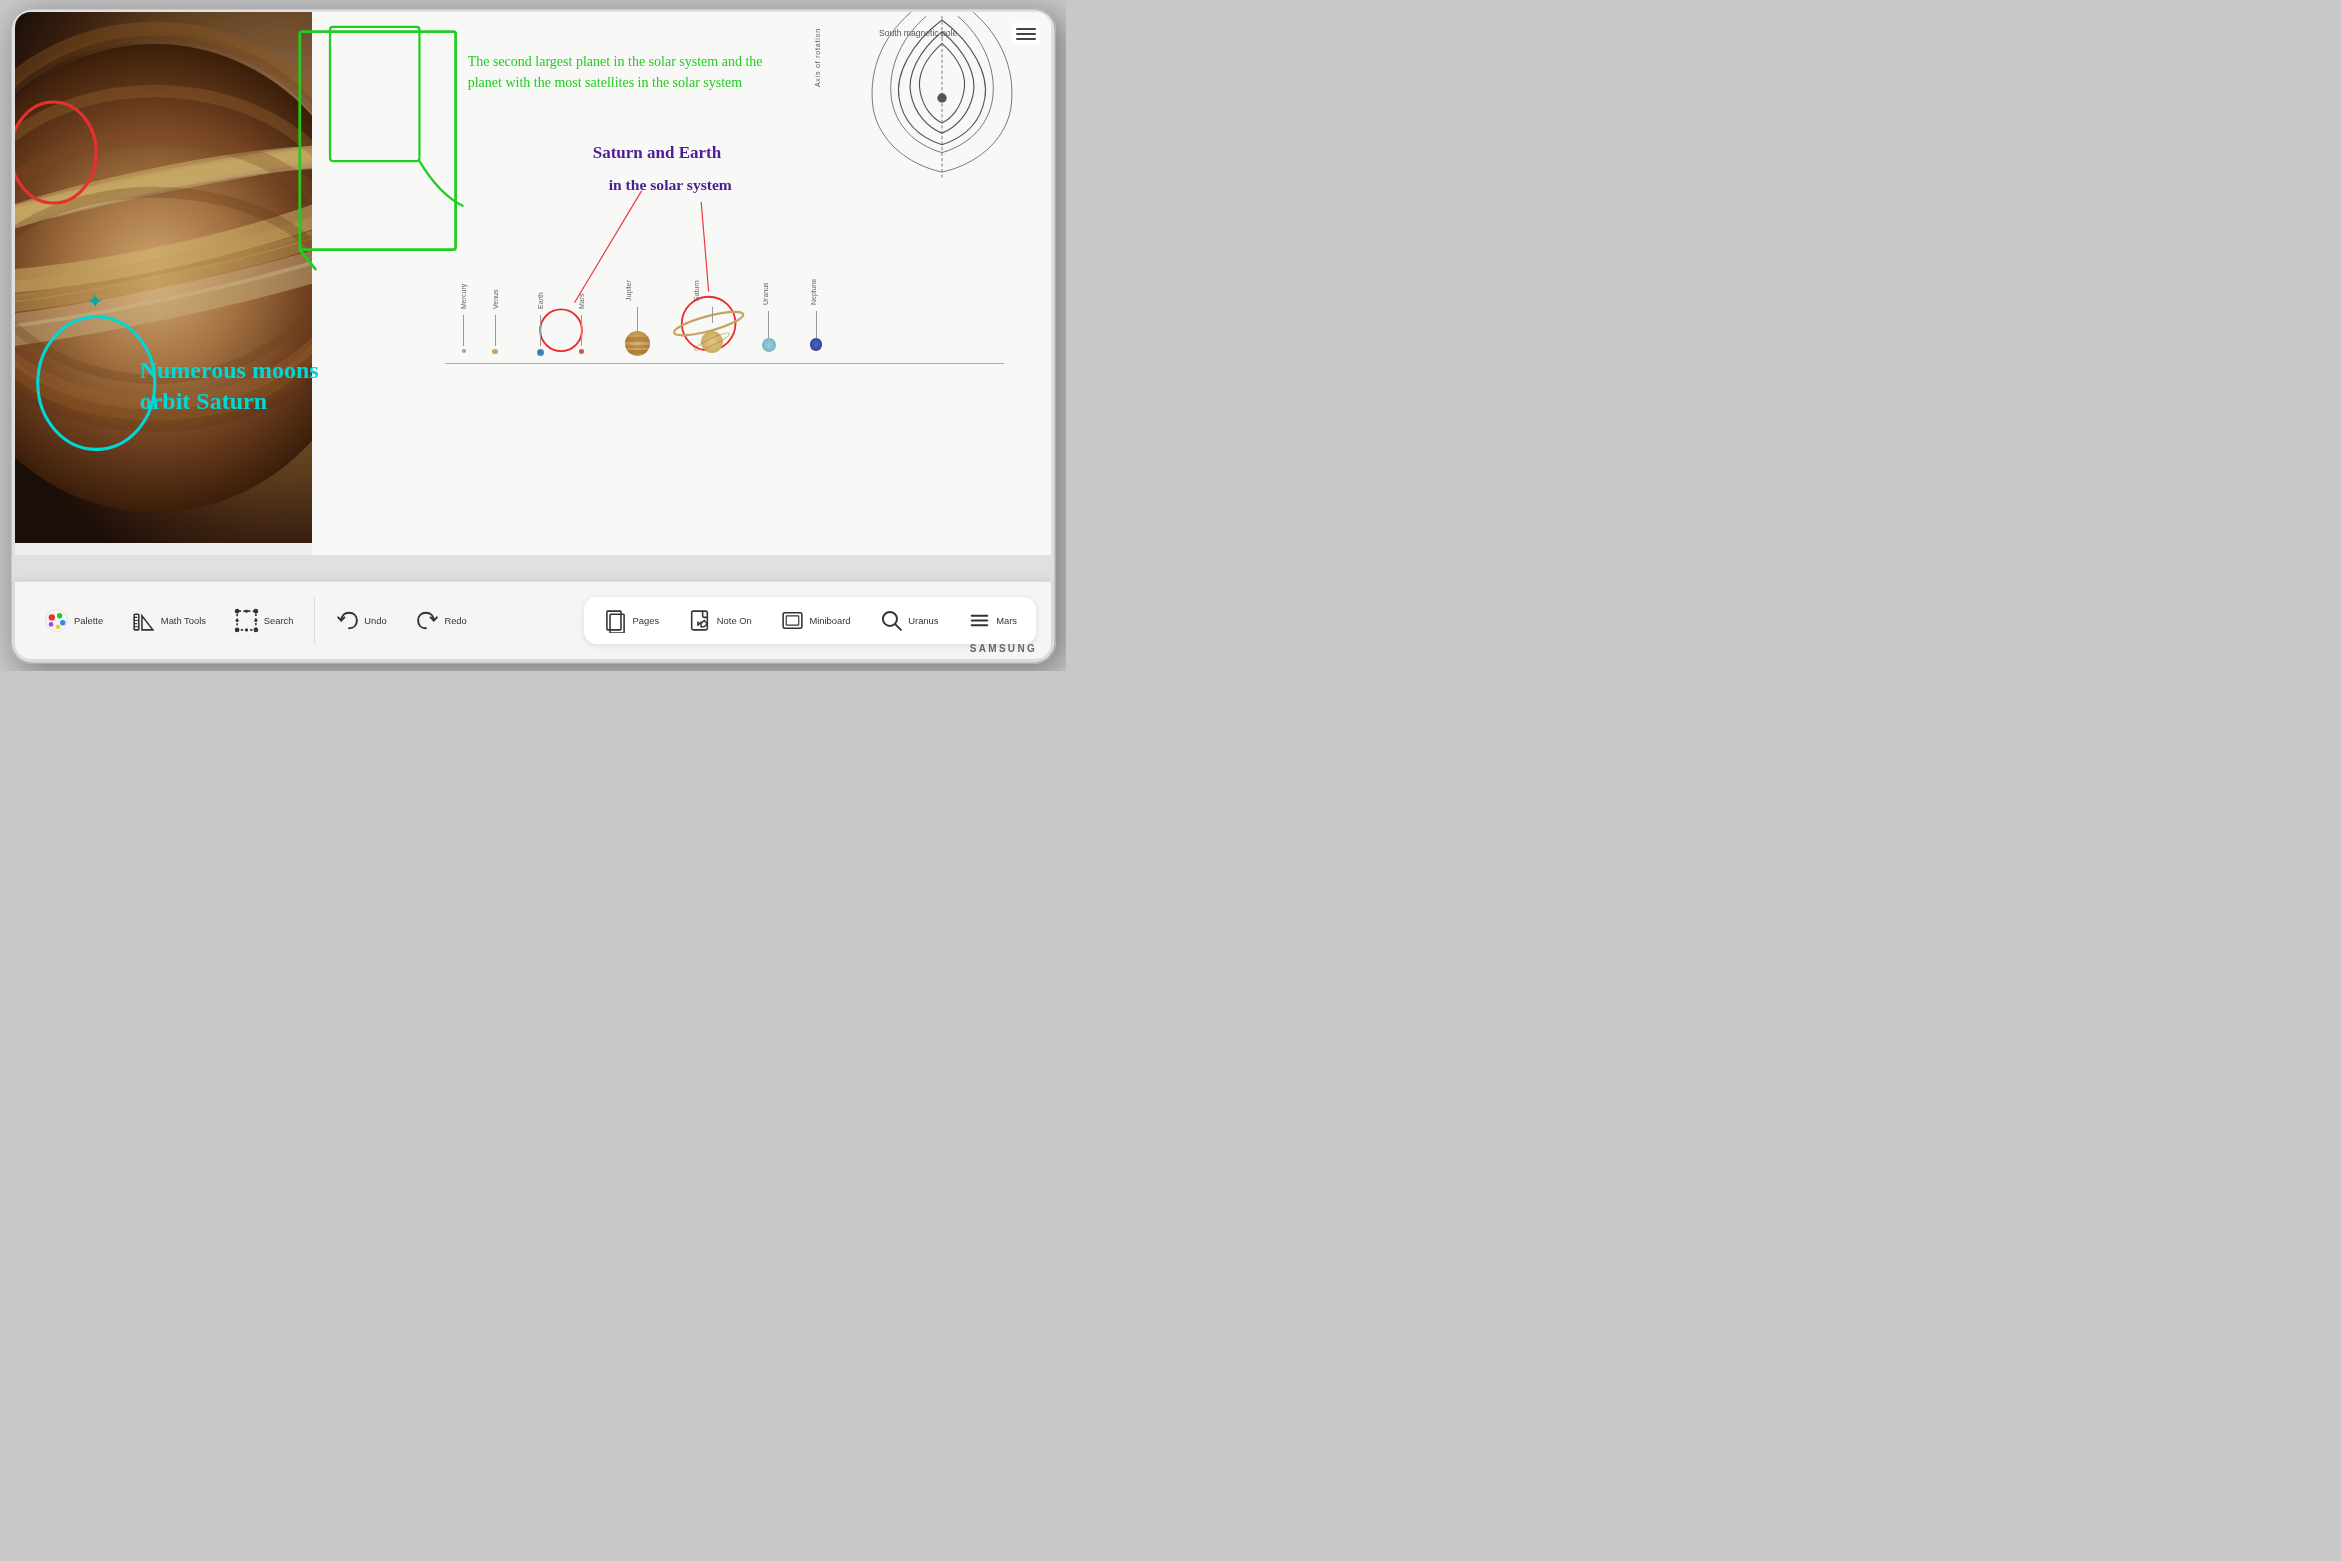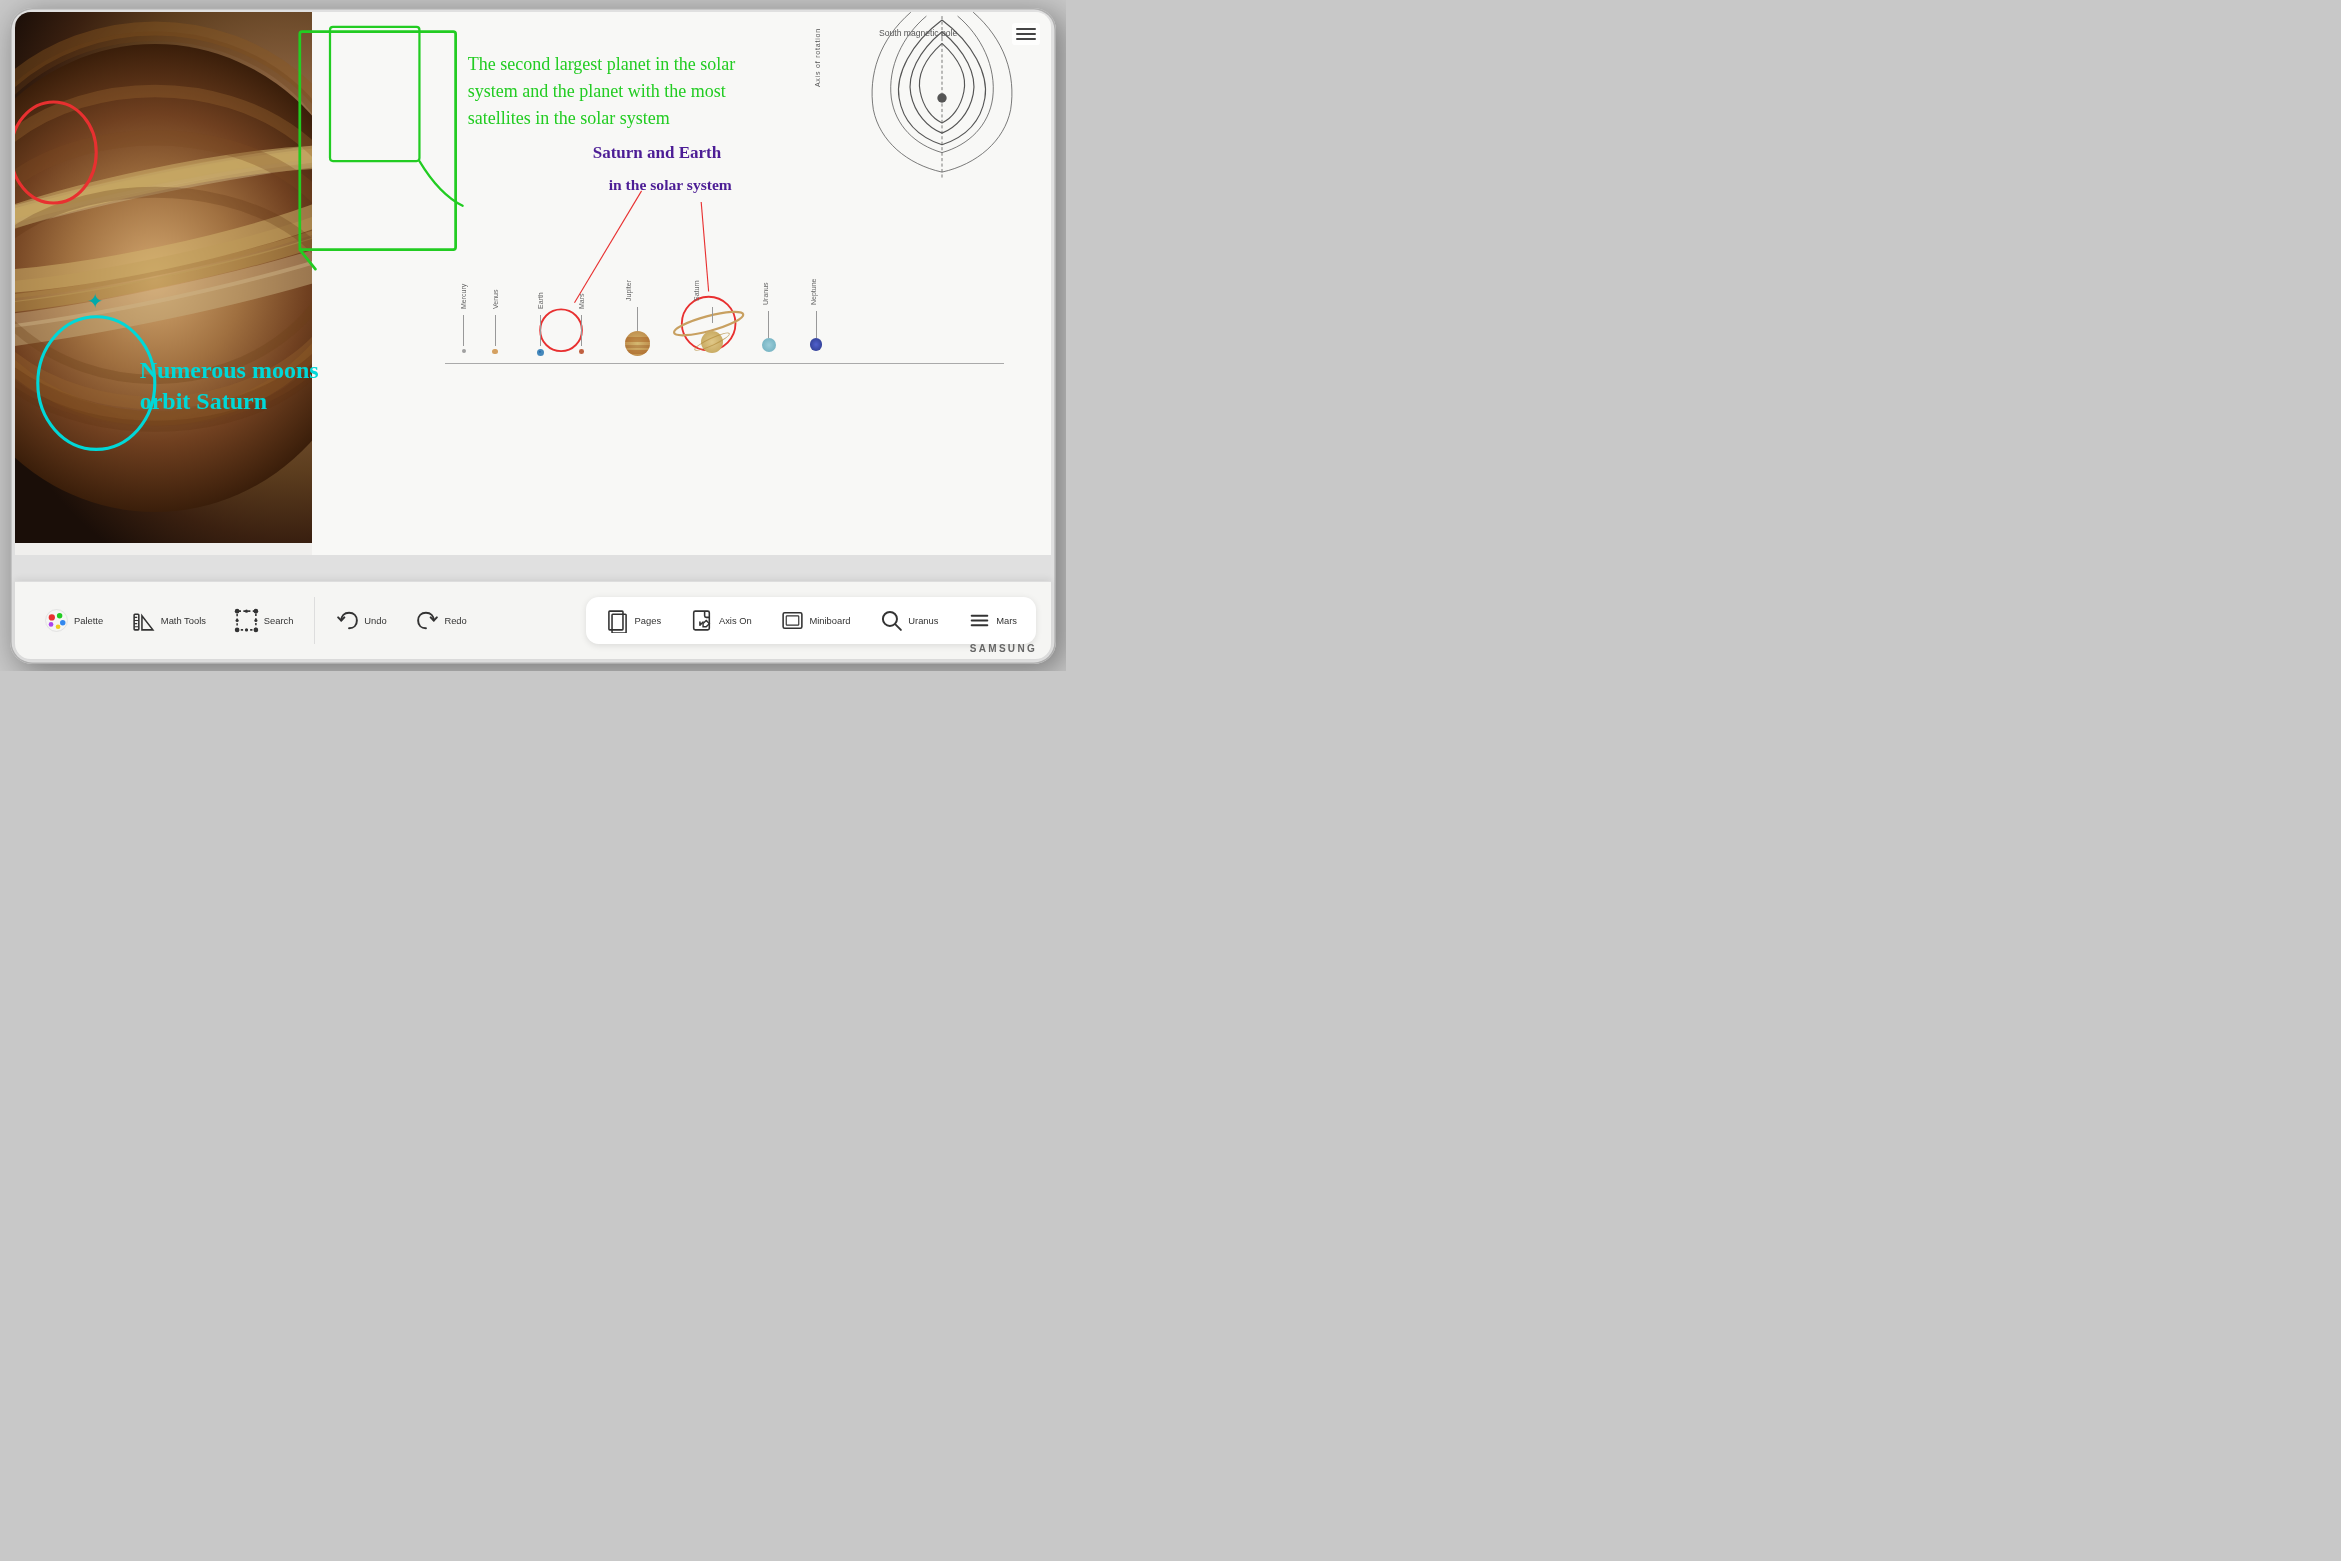--- a/index.html
+++ b/index.html
@@ -59,21 +59,21 @@
 
     
     .annotation {
       position: absolute;
       font-family: 'Segoe Script', 'Comic Sans MS', cursive;
       pointer-events: none;
     }
 
     .annotation-green {
       color: #22cc22;
-      font-size: 18px;
+      font-size: 14px;
       line-height: 1.5;
     }
 
     .annotation-red {
       color: #4c1d95;
       font-size: 17px;
       font-weight: bold;
       line-height: 1.4;
     }
 
@@ -465,21 +465,21 @@
           <svg width="25" height="25" viewBox="0 0 32 32">
             <rect x="6" y="4" width="20" height="24" fill="none" stroke="#333" stroke-width="2" rx="2"></rect>
             <path d="M20,4 L20,10 C20,11 21,12 22,12 L26,12" fill="none" stroke="#333" stroke-width="2"></path>
             <path d="M18,18 L14,22 L14,18" fill="none" stroke="#333" stroke-width="2" stroke-linecap="round" stroke-linejoin="round"></path>
             <line x1="18" y1="14" x2="26" y2="14" stroke="#333" stroke-width="0" opacity="0"></line>
 
             <path d="M22,16 L26,20 L22,24 L18,24 L18,20 Z" fill="none" stroke="#333" stroke-width="1.8"></path>
             <line x1="22" y1="16" x2="23" y2="17" stroke="#333" stroke-width="1.5"></line>
           </svg>
         </div>
-        <span class="label">Axis On</span>
+        <span class="label">Note On</span>
       </div>
 
       <div class="toolbar-item">
         <div class="icon">
           <svg width="25" height="25" viewBox="0 0 32 32">
             <rect x="4" y="6" width="24" height="20" fill="none" stroke="#333" stroke-width="2" rx="2"></rect>
             <rect x="8" y="10" width="16" height="12" fill="none" stroke="#333" stroke-width="1.5" rx="1"></rect>
           </svg>
         </div>
         <span class="label">Miniboard</span>

